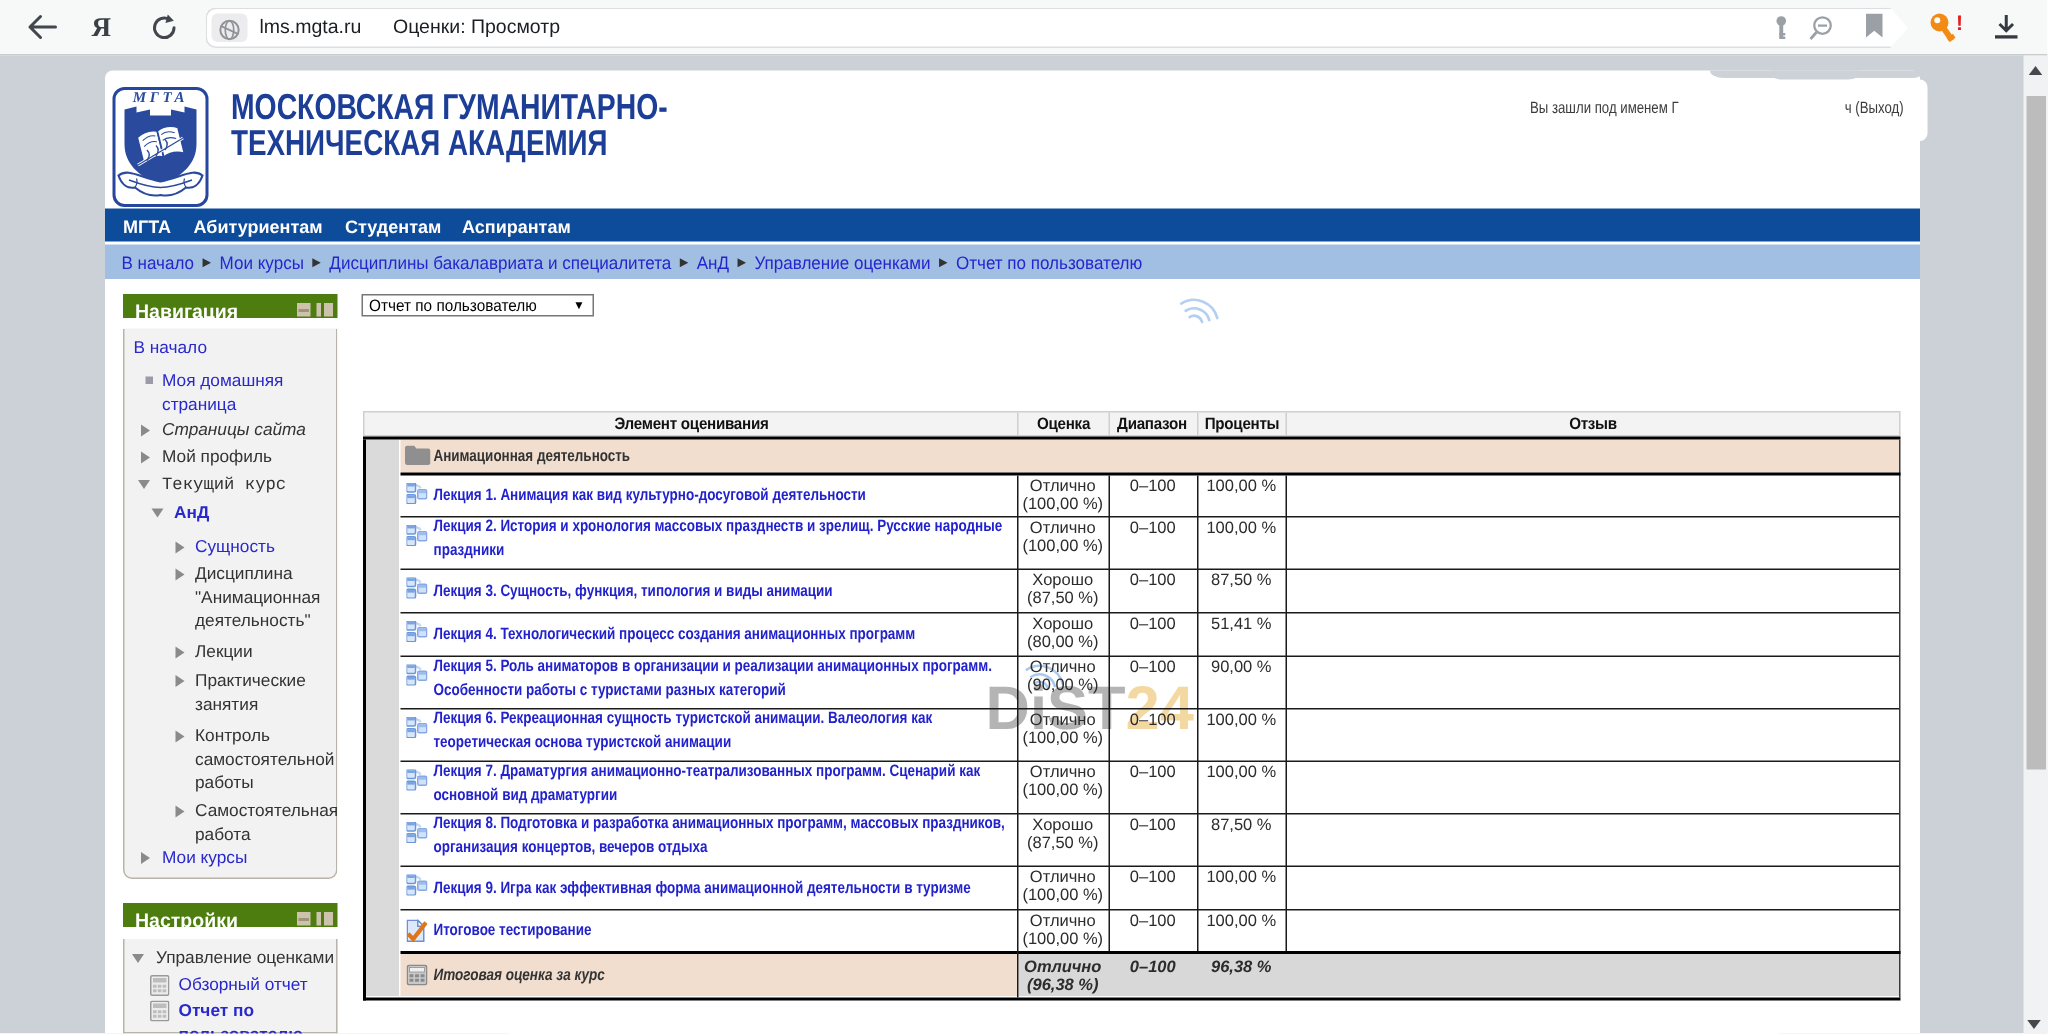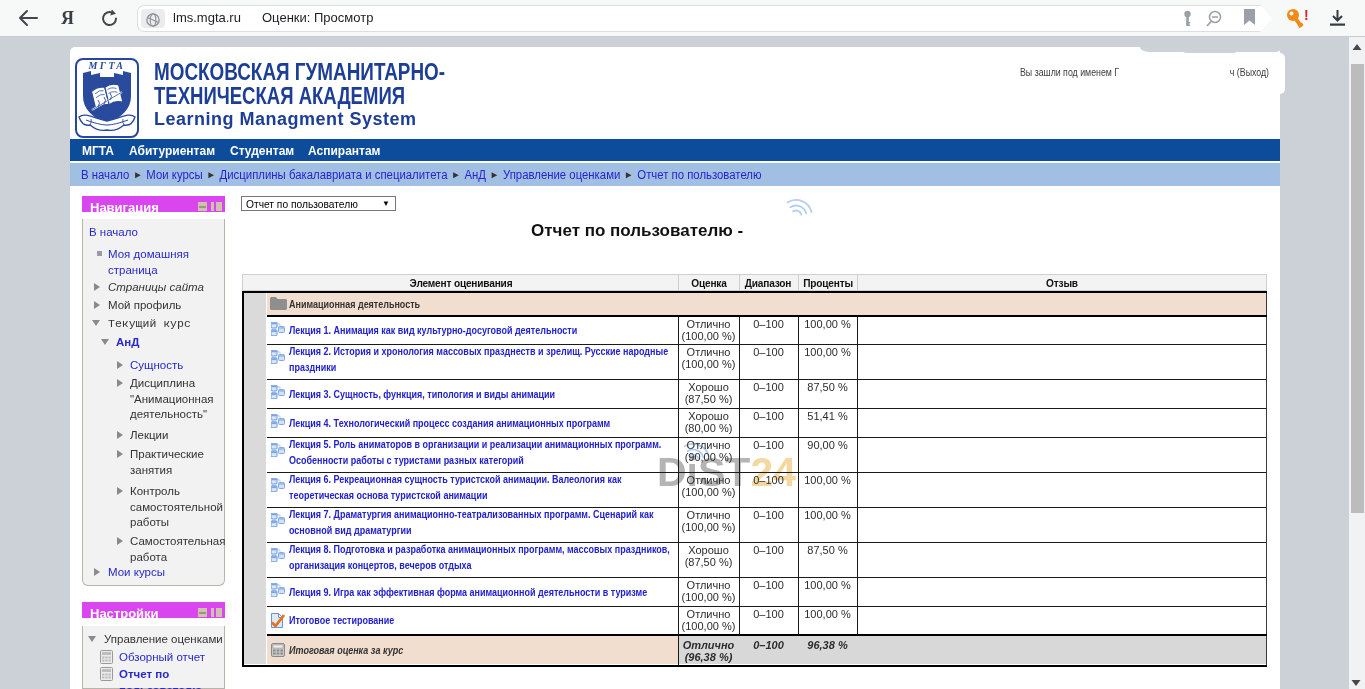--- a/index.html
+++ b/index.html
@@ -25,21 +25,21 @@
 
 
 #navbar { left:70px; top:139px; width:1210px; height:22px; background:#0d4c9b; }
 .navitem { top:144px; color:#fff; font-weight:bold; font-size:12px; }
 #crumbbar { left:70px; top:163px; width:1210px; height:23px; background:#a1bfe3; font-size:12px; }
 #crumbbar .inner { position:absolute; left:11px; top:5px; white-space:nowrap; color:#333; transform:scaleX(0.947); transform-origin:0 0;}
 .bl { color:#2525cf; }
 .sep { color:#333; font-size:10px; padding:0 4px; position:relative; top:-1px;}
 
 
-.block-h { left:82px; width:143px; height:16px; background:#d946ef; }
+.block-h { left:82px; width:143px; height:16px; background:#4d7c0f; }
 .block-h .t { position:absolute; left:8px; top:4px; color:#fff; font-weight:bold; font-size:13px; }
 .block-b { left:82px; width:143px; background:#f2f2f2; border:1px solid #b9b4a9; border-top:none; }
 #nav-body { top:219px; height:367px; border-radius:0 0 6px 6px; }
 #set-body { top:626px; height:63px; }
 .ni { position:absolute; font-size:11.5px; color:#333; line-height:15.5px; }
 .ni a, a.ni { color:#2828cc; text-decoration:none; }
 .tri-r { position:absolute; width:0; height:0; border-top:4px solid transparent; border-bottom:4px solid transparent; border-left:6px solid #8a8a8a; }
 .tri-d { position:absolute; width:0; height:0; border-left:4px solid transparent; border-right:4px solid transparent; border-top:6px solid #8a8a8a; }
 .sqb { position:absolute; width:5px; height:5px; background:#9a9aa8; }
 
@@ -129,21 +129,20 @@
     </g>
     <path d="M14 40 L44 22" stroke="#fff" stroke-width="2"></path>
     <path d="M14 40 L44 22" stroke="#2a4a9e" stroke-width="0.8"></path>
     <path d="M20 37 q3 -4 0 -7 M26 34 q3 -4 0 -7 M32 30 q3 -4 0 -7 M22 39 q4 2 7 -1 M28 35 q4 2 7 -1" fill="none" stroke="#2a4a9e" stroke-width="0.9"></path>
     <path d="M1 47 C7 42 15 48 29 51 C43 48 51 42 57 47 C55 53 51 56 46 55 C40 60 34 61 29 60 C24 61 18 60 12 55 C7 56 3 53 1 47 Z" fill="#fff" stroke="#2a4a9e" stroke-width="1.4"></path>
     <path d="M8 50 C16 53 24 55 29 55 C34 55 42 53 50 50" fill="none" stroke="#2a4a9e" stroke-width="1"></path>
     <path d="M12 55 q2 -3 1 -6 M46 55 q-2 -3 -1 -6" fill="none" stroke="#2a4a9e" stroke-width="0.8"></path>
   </svg>
   <div class="abs htitle" style="top:57.5px;font-size:24px;transform:scaleX(.787);">МОСКОВСКАЯ ГУМАНИТАРНО-</div>
   <div class="abs htitle" style="top:81.5px;font-size:24px;transform:scaleX(.772);">ТЕХНИЧЕСКАЯ АКАДЕМИЯ</div>
-  <div class="abs htitle" style="top:108.5px;font-size:18px;letter-spacing:.5px;">Learning Managment System</div>
   <div class="abs" id="loggedin" style="left:1020px;transform:scaleX(0.8);transform-origin:0 0;">Вы зашли под именем Г</div>
   <div class="abs" id="loggedin2" style="right:96px;top:66px;font-size:11px;color:#3c3c3c;transform:scaleX(0.8);transform-origin:100% 0;">ч (Выход)</div>
 
   <div class="abs" id="navbar"></div>
   <div class="abs navitem" style="left:82px;">МГТА</div>
   <div class="abs navitem" style="left:129px;">Абитуриентам</div>
   <div class="abs navitem" style="left:230px;">Студентам</div>
   <div class="abs navitem" style="left:308px;">Аспирантам</div>
 
   <div class="abs" id="crumbbar">
@@ -224,21 +223,20 @@
           <rect x="8.4" y="9.5" width="2.4" height="2"></rect>
         </g>
       </svg>
     <a class="ni abs" style="left:119px;top:667px;width:100px;font-weight:bold;">Отчет по пользователю</a>
   </div>
 
   <div class="abs" id="selbox">
       <span style="position:absolute;left:4px;top:1px;transform:scaleX(0.93);transform-origin:0 0;white-space:nowrap;">Отчет по пользователю</span>
       <span style="position:absolute;right:5px;top:2px;font-size:8px;">▼</span>
     </div>
-  <div class="abs" id="heading">Отчет по пользователю -</div>
 
   <svg class="abs" style="left:776px;top:194px;" width="40" height="40" viewBox="0 0 40 40">
       <g fill="none" stroke="#b3d0f2" stroke-width="1.8" stroke-linecap="round" transform="rotate(18 20 22)">
         <path d="M15.8 18.5 A5.5 5.5 0 0 1 24.7 19.1"></path>
         <path d="M12.0 15.3 A10.5 10.5 0 0 1 28.9 16.4"></path>
         <path d="M7.7 11.7 A16.0 16.0 0 0 1 33.6 13.5"></path>
       </g>
     </svg>
   <div class="abs wm" style="left:657px;top:449px;"><span style="color:#b4b4b4;">DiST</span><span style="color:#f3d8a2;">24</span></div>
   <svg class="abs" style="left:673px;top:438px;" width="40" height="40" viewBox="0 0 40 40">

